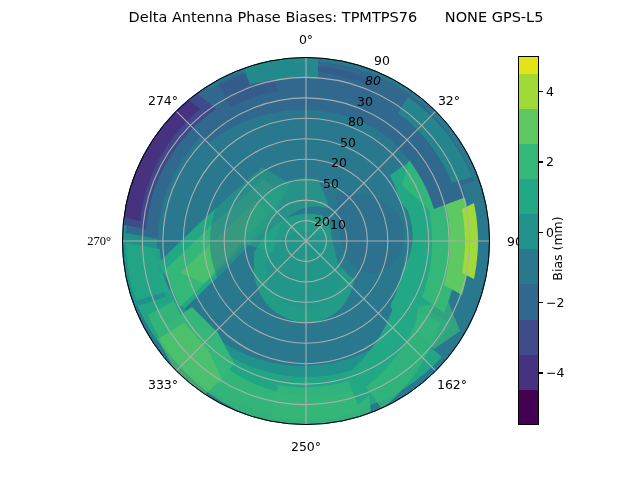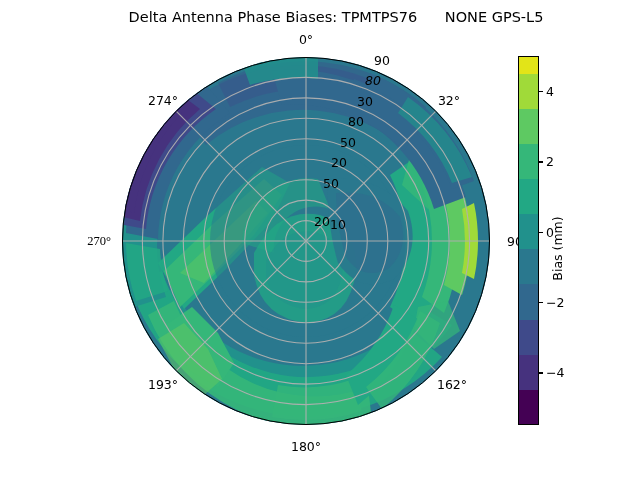--- a/index.html
+++ b/index.html
@@ -167,22 +167,22 @@
     <div class="rlabel" style="left:226px;top:85px;">50</div>
     <div class="rlabel" style="left:234px;top:64px;">80</div>
     <div class="rlabel" style="left:243px;top:44px;">30</div>
     <div class="rlabel" style="left:251px;top:23px;font-style:italic;">80</div>
     <div class="rlabel" style="left:260px;top:3px;">90</div>
 
     <div class="tlabel" style="left:184px;top:-18px;">0°</div>
     <div class="tlabel" style="left:327px;top:43px;">32°</div>
     <div class="tlabel" style="left:393px;top:184px;">90</div>
     <div class="tlabel" style="left:330px;top:327px;">162°</div>
-    <div class="tlabel" style="left:184px;top:389px;">180°</div>
-    <div class="tlabel" style="left:41px;top:327px;">193°</div>
+    <div class="tlabel" style="left:184px;top:389px;">250°</div>
+    <div class="tlabel" style="left:41px;top:327px;">333°</div>
     <div class="tlabel" style="left:-23px;top:184px;font-family:Liberation Serif, serif;">270°</div>
     <div class="tlabel" style="left:41px;top:43px;">274°</div>
   </div>
 
   <div class="cbar-wrap">
     <div id="cbar-bands">
         <div class="cbar-band" style="top: 333.857px; height: 35.1429px; background: rgb(68, 1, 84);"></div>
         <div class="cbar-band" style="top: 298.714px; height: 35.1429px; background: rgb(70, 50, 126);"></div>
         <div class="cbar-band" style="top: 263.571px; height: 35.1429px; background: rgb(63, 74, 138);"></div>
         <div class="cbar-band" style="top: 228.429px; height: 35.1429px; background: rgb(49, 104, 142);"></div>

